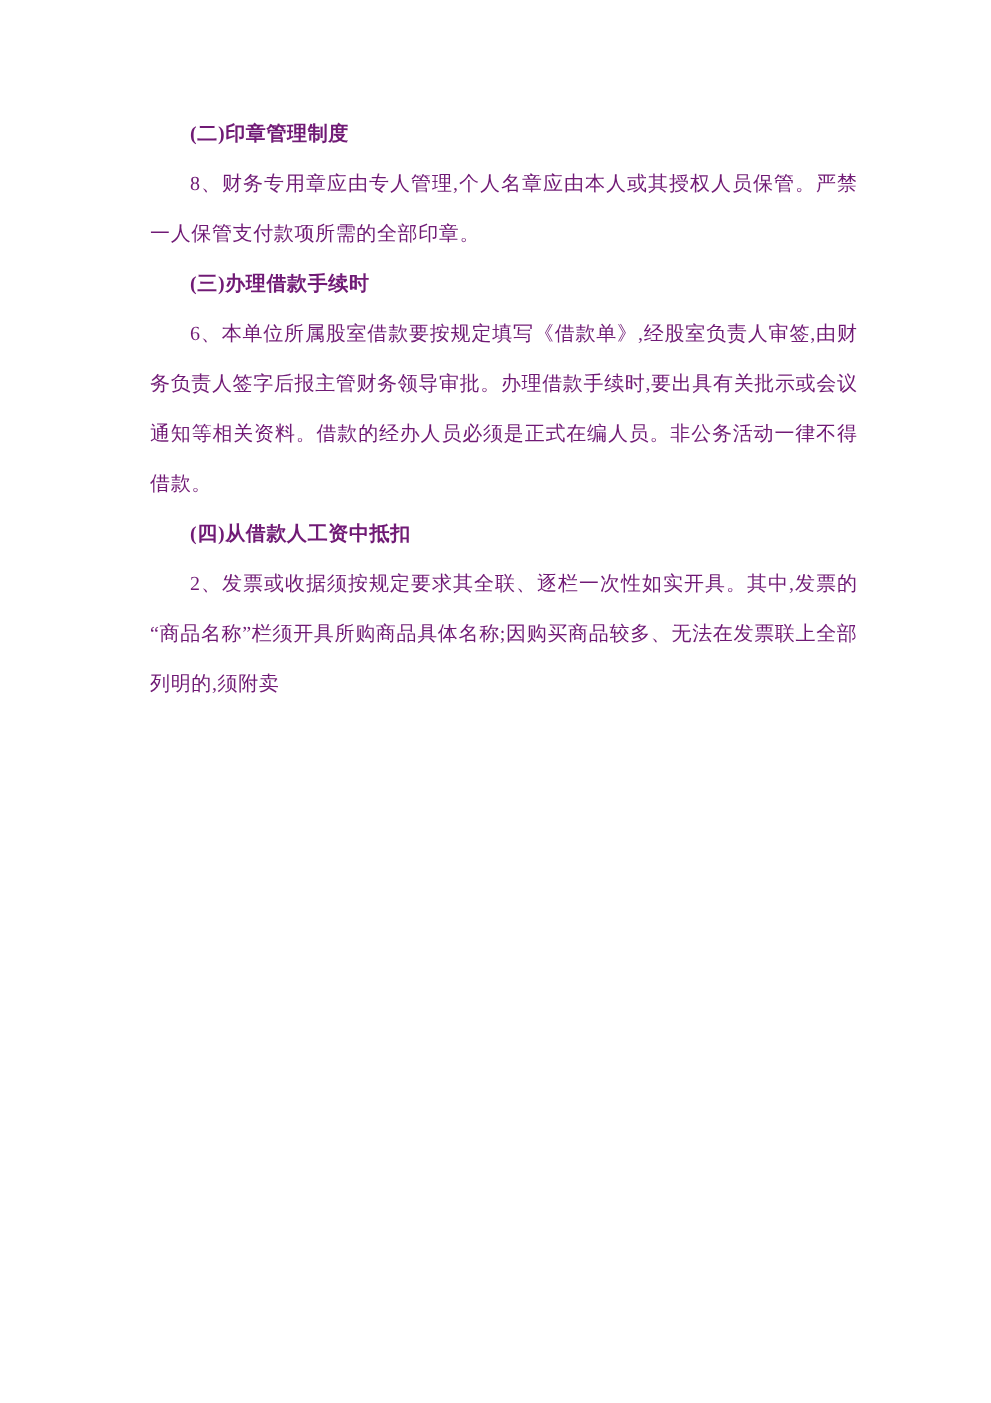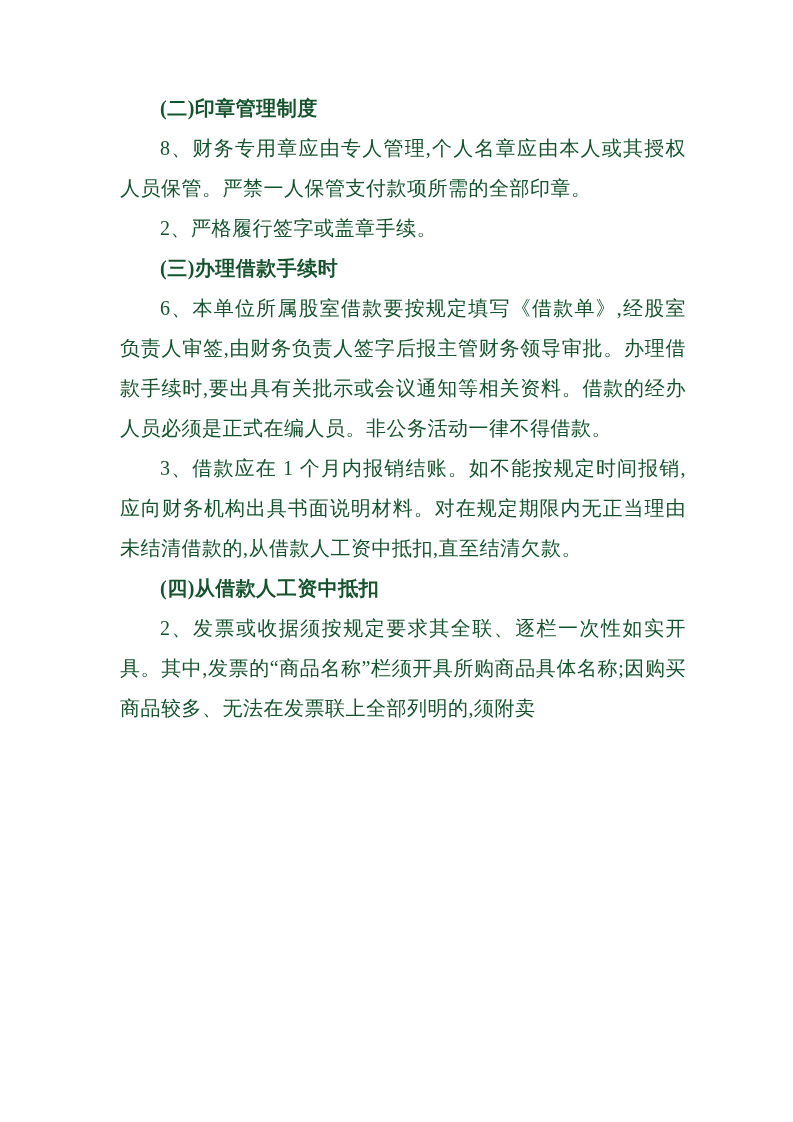--- a/index.html
+++ b/index.html
@@ -17,39 +17,37 @@
   }
   .doc-body {
     position: absolute;
     left: 120px;
     top: 88px;
     width: 566px;
   }
   .doc-body p {
     margin: 0;
     padding: 0;
-    font-size: 20px;
+    font-size: 16px;
     line-height: 40px;
-    color: #14532d;
+    color: #701a75;
     text-align: justify;
     text-justify: inter-character;
     text-indent: 2em;
     letter-spacing: 0.5px;
   }
   .doc-body p.heading {
     font-weight: 700;
   }
 </style>
 </head>
 <body>
 
 <div class="page">
   <div class="doc-body">
       <p class="heading">(二)印章管理制度</p>
       <p class="body">8、财务专用章应由专人管理,个人名章应由本人或其授权人员保管。严禁一人保管支付款项所需的全部印章。</p>
-      <p class="body">2、严格履行签字或盖章手续。</p>
       <p class="heading">(三)办理借款手续时</p>
       <p class="body">6、本单位所属股室借款要按规定填写《借款单》,经股室负责人审签,由财务负责人签字后报主管财务领导审批。办理借款手续时,要出具有关批示或会议通知等相关资料。借款的经办人员必须是正式在编人员。非公务活动一律不得借款。</p>
-      <p class="body">3、借款应在 1 个月内报销结账。如不能按规定时间报销,应向财务机构出具书面说明材料。对在规定期限内无正当理由未结清借款的,从借款人工资中抵扣,直至结清欠款。</p>
       <p class="heading">(四)从借款人工资中抵扣</p>
       <p class="body">2、发票或收据须按规定要求其全联、逐栏一次性如实开具。其中,发票的“商品名称”栏须开具所购商品具体名称;因购买商品较多、无法在发票联上全部列明的,须附卖</p>
     </div>
 </div>
 
 </body></html>

